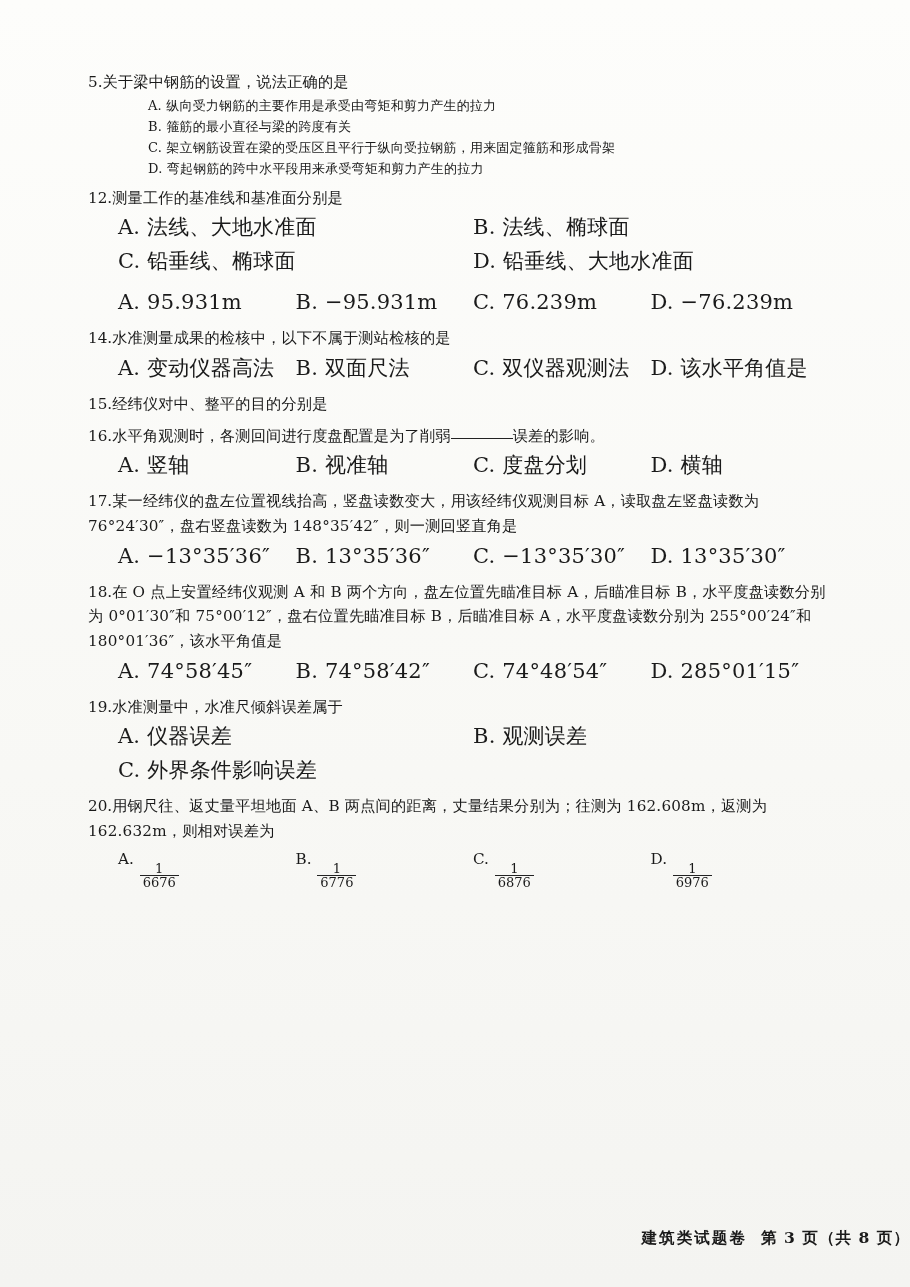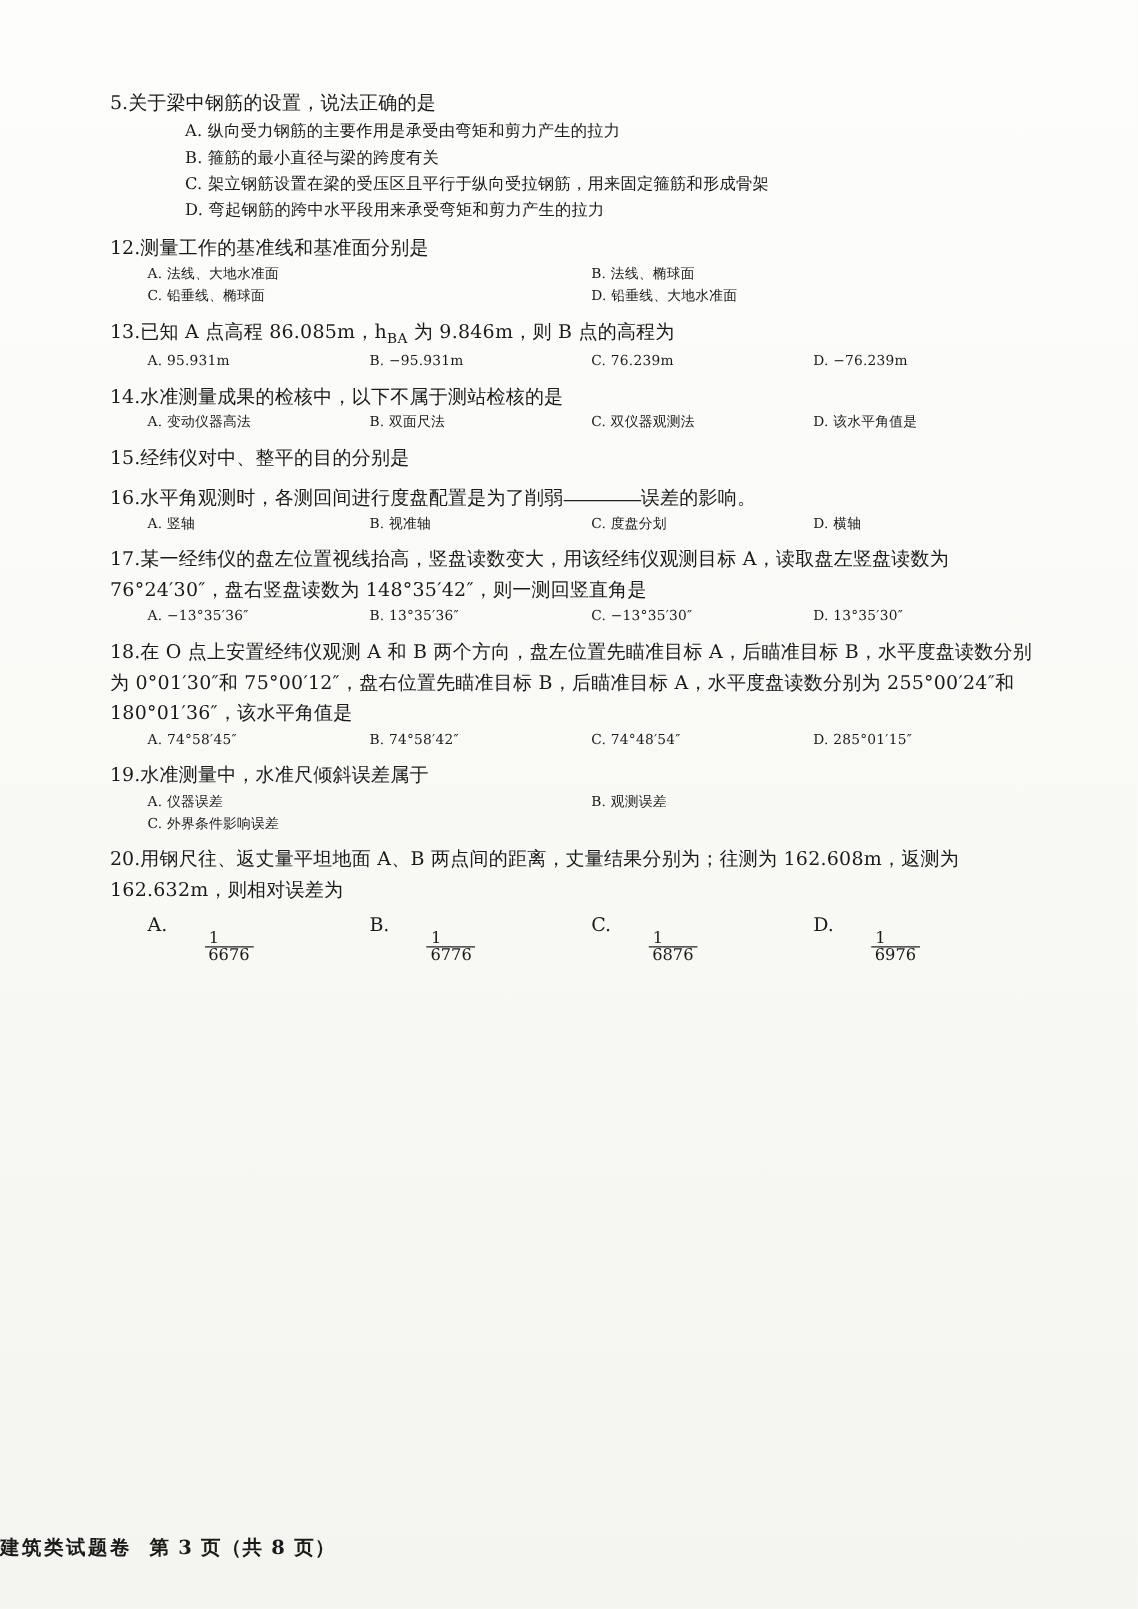--- a/index.html
+++ b/index.html
@@ -40,21 +40,21 @@
   }
   .q-stem .num {
     letter-spacing: 0;
   }
   .opts {
     padding-left: 30px;
   }
   .opt-row {
     display: flex;
     line-height: 1.62;
-    font-size: 11px;
+    font-size: 21px;
     letter-spacing: 0.2px;
   }
   .opt-row.cols2 > .opt { width: 50%; }
   .opt-row.cols4 > .opt { width: 25%; }
   .opt-block {
     padding-left: 30px;
     font-size: 13px;
     line-height: 1.62;
     letter-spacing: 0.2px;
   }
@@ -78,28 +78,27 @@
     margin: 0 1px;
   }
   .frac .num-t {
     font-size: 13px;
     padding: 0 3px;
   }
   .frac .den {
     font-size: 13px;
     border-top: 1px solid #222;
     padding: 0 3px;
-    margin-left: 24px;
   }
   .footer {
     position: absolute;
     left: 0;
     right: 0;
     bottom: 38px;
-    text-align: left;
+    text-align: right;
     font-size: 15.6px;
     letter-spacing: 1px;
     font-family: "DejaVu Serif", "Liberation Serif", serif;
   }
   .footer .fname { font-weight: 700; letter-spacing: 2px; }
   .footer .fpage { margin-left: 14px; font-weight: 700; }
   .frac-row {
     display: flex;
     padding-left: 30px;
     font-size: 15.2px;
@@ -135,23 +134,20 @@
           <div class="opt">B. 法线、椭球面</div>
         </div>
         <div class="opt-row cols2">
           <div class="opt">C. 铅垂线、椭球面</div>
           <div class="opt">D. 铅垂线、大地水准面</div>
         </div>
       </div>
     </div>
 
     <div class="q">
-      <div class="q-stem">
-        <span class="num">13.</span><span>已知 A 点高程 86.085m，h<sub>BA</sub> 为 9.846m，则 B 点的高程为</span>
-      </div>
       <div class="opts">
         <div class="opt-row cols4">
           <div class="opt">A. 95.931m</div>
           <div class="opt">B. −95.931m</div>
           <div class="opt">C. 76.239m</div>
           <div class="opt">D. −76.239m</div>
         </div>
       </div>
     </div>
 

